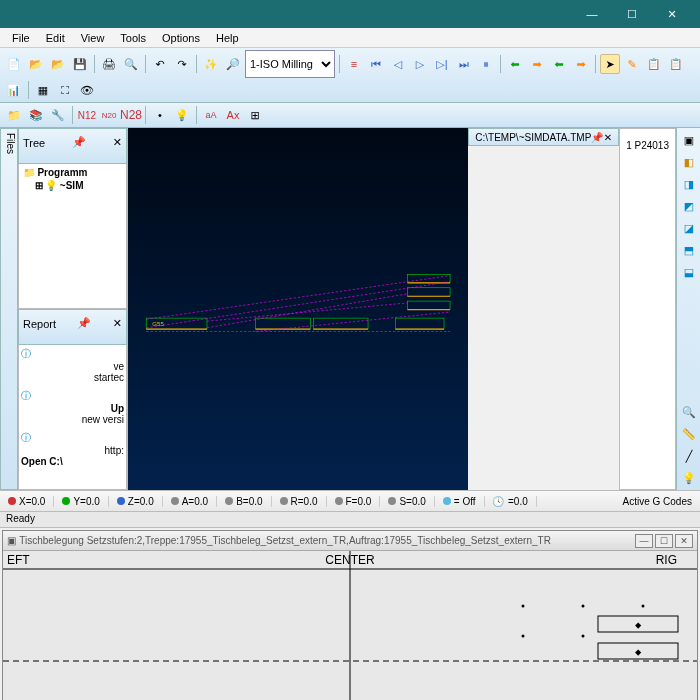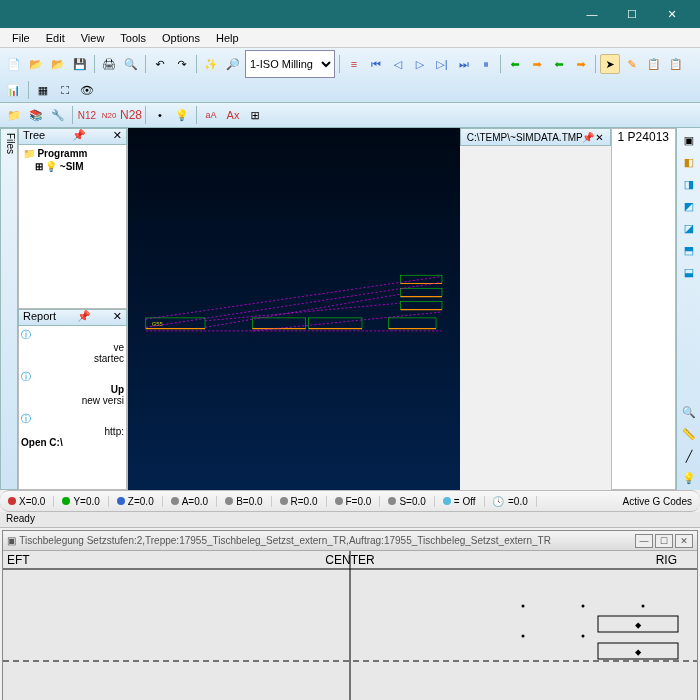--- a/index.html
+++ b/index.html
@@ -13,37 +13,37 @@
 
 .toolbar { background: linear-gradient(#eaf4fb,#cde4f5); border-bottom: 1px solid #9bb; padding: 2px 4px; display: flex; flex-wrap: wrap; gap: 2px; align-items: center; }
 .tbtn { width: 20px; height: 20px; border: 1px solid transparent; display: flex; align-items: center; justify-content: center; border-radius: 2px; cursor: pointer; font-size: 11px; }
 .tsep { width: 1px; height: 18px; background: #9bb; margin: 0 2px; }
 .tcombo { height: 28px; font-size: 11px; border: 1px solid #88a; background: #fff; min-width: 90px; }
 
 .main { display: flex; height: 362px; }
 .lcol { width: 110px; display: flex; flex-direction: column; border-right: 1px solid #bbb; background: #f4f9ff; }
 .vtab { width: 18px; writing-mode: vertical-rl; text-orientation: mixed; background: linear-gradient(#eaf4fb,#cde4f5); border: 1px solid #9bb; padding: 4px 1px; font-size: 10px; cursor: pointer; }
 
-.panel-head { height: 17px; background: linear-gradient(#eaf4fb,#cde4f5); border: 1px solid #9bb; display: flex; align-items: flex-start; padding: 0 4px; font-size: 11px; }
+.panel-head { height: 36px; background: linear-gradient(#eaf4fb,#cde4f5); border: 1px solid #9bb; display: flex; align-items: flex-end; padding: 14px 4px; font-size: 11px; }
 .panel-head .x { margin-left: auto; cursor: pointer; }
 .panel-body { flex: 1; background: #fff; border: 1px solid #bbb; border-top: 0; overflow: hidden; font-size: 10px; padding: 2px; }
 
 .tree-item { display: flex; align-items: center; gap: 2px; padding: 1px 2px; }
 .tree-item.bold { font-weight: bold; }
 
 .viewport { flex: 1; position: relative; background: linear-gradient(#000814 0%, #00122b 40%, #02214c 100%); }
 .viewport svg { width: 100%; height: 100%; }
 
 .rtool { width: 24px; background: linear-gradient(#eaf4fb,#cde4f5); border-left: 1px solid #9bb; display: flex; flex-direction: column; gap: 2px; padding: 2px; }
 .rtool .tbtn { width: 20px; height: 20px; }
 
 .filepath { height: 18px; background: linear-gradient(#eaf4fb,#cde4f5); border: 1px solid #9bb; font-size: 10px; padding: 1px 6px; display: flex; align-items: center; }
 .filepath .x { margin-left: auto; }
 
-.coords { height: 22px; background: linear-gradient(#f8f8f8,#e8e8e8); border-top: 1px solid #bbb; border-bottom: 1px solid #bbb; display: flex; align-items: center; font-size: 10px; border-radius: 9px; }
+.coords { height: 22px; background: linear-gradient(#f8f8f8,#e8e8e8); border-top: 1px solid #bbb; border-bottom: 1px solid #bbb; display: flex; align-items: center; font-size: 10px; }
 .coords .cell { padding: 0 8px; border-right: 1px solid #ccc; display: flex; align-items: center; gap: 3px; }
 .dot { width: 8px; height: 8px; border-radius: 50%; display: inline-block; }
 
 .status { height: 16px; background: #e8e8e8; font-size: 10px; padding: 1px 6px; border-bottom: 1px solid #bbb; }
 
 .subwin { border: 1px solid #888; margin: 2px; background: #e8e8e8; height: 242px; display: flex; flex-direction: column; }
 .subwin-title { height: 20px; background: linear-gradient(#f4f4f4,#dcdcdc); border-bottom: 1px solid #aaa; display: flex; align-items: center; padding: 0 4px; font-size: 10px; color: #555; }
 .subwin-title .wbtns { margin-left: auto; display: flex; gap: 2px; }
 .subwin-title .wbtn { width: 18px; height: 14px; border: 1px solid #888; background: #eee; display: flex; align-items: center; justify-content: center; font-size: 9px; cursor: pointer; }
 .subwin-body { flex: 1; position: relative; background: #e8e8e8; overflow: hidden; }
@@ -202,21 +202,21 @@
           <line x1="30" y1="202" x2="530" y2="202"></line>
           <line x1="210" y1="202" x2="530" y2="170"></line>
         </g>
       </svg>
     </div>
     <div class="filepath">
       <span>C:\TEMP\~SIMDATA.TMP</span>
       <span style="margin-left:auto;cursor:pointer">📌</span>
       <span class="x">✕</span>
     </div>
-    <div style="background:#fff;border:1px solid #bbb;font-size:12px;padding:1px 6px">1  P24013</div>
+    <div style="background:#fff;border:1px solid #bbb;font-size:10px;padding:11px 6px">1  P24013</div>
   </div>
 
   <div class="rtool">
     <div class="tbtn">▣</div>
     <div class="tbtn" style="color:#c80">◧</div>
     <div class="tbtn" style="color:#08c">◨</div>
     <div class="tbtn" style="color:#08c">◩</div>
     <div class="tbtn" style="color:#08c">◪</div>
     <div class="tbtn" style="color:#08c">⬒</div>
     <div class="tbtn" style="color:#08c">⬓</div>

